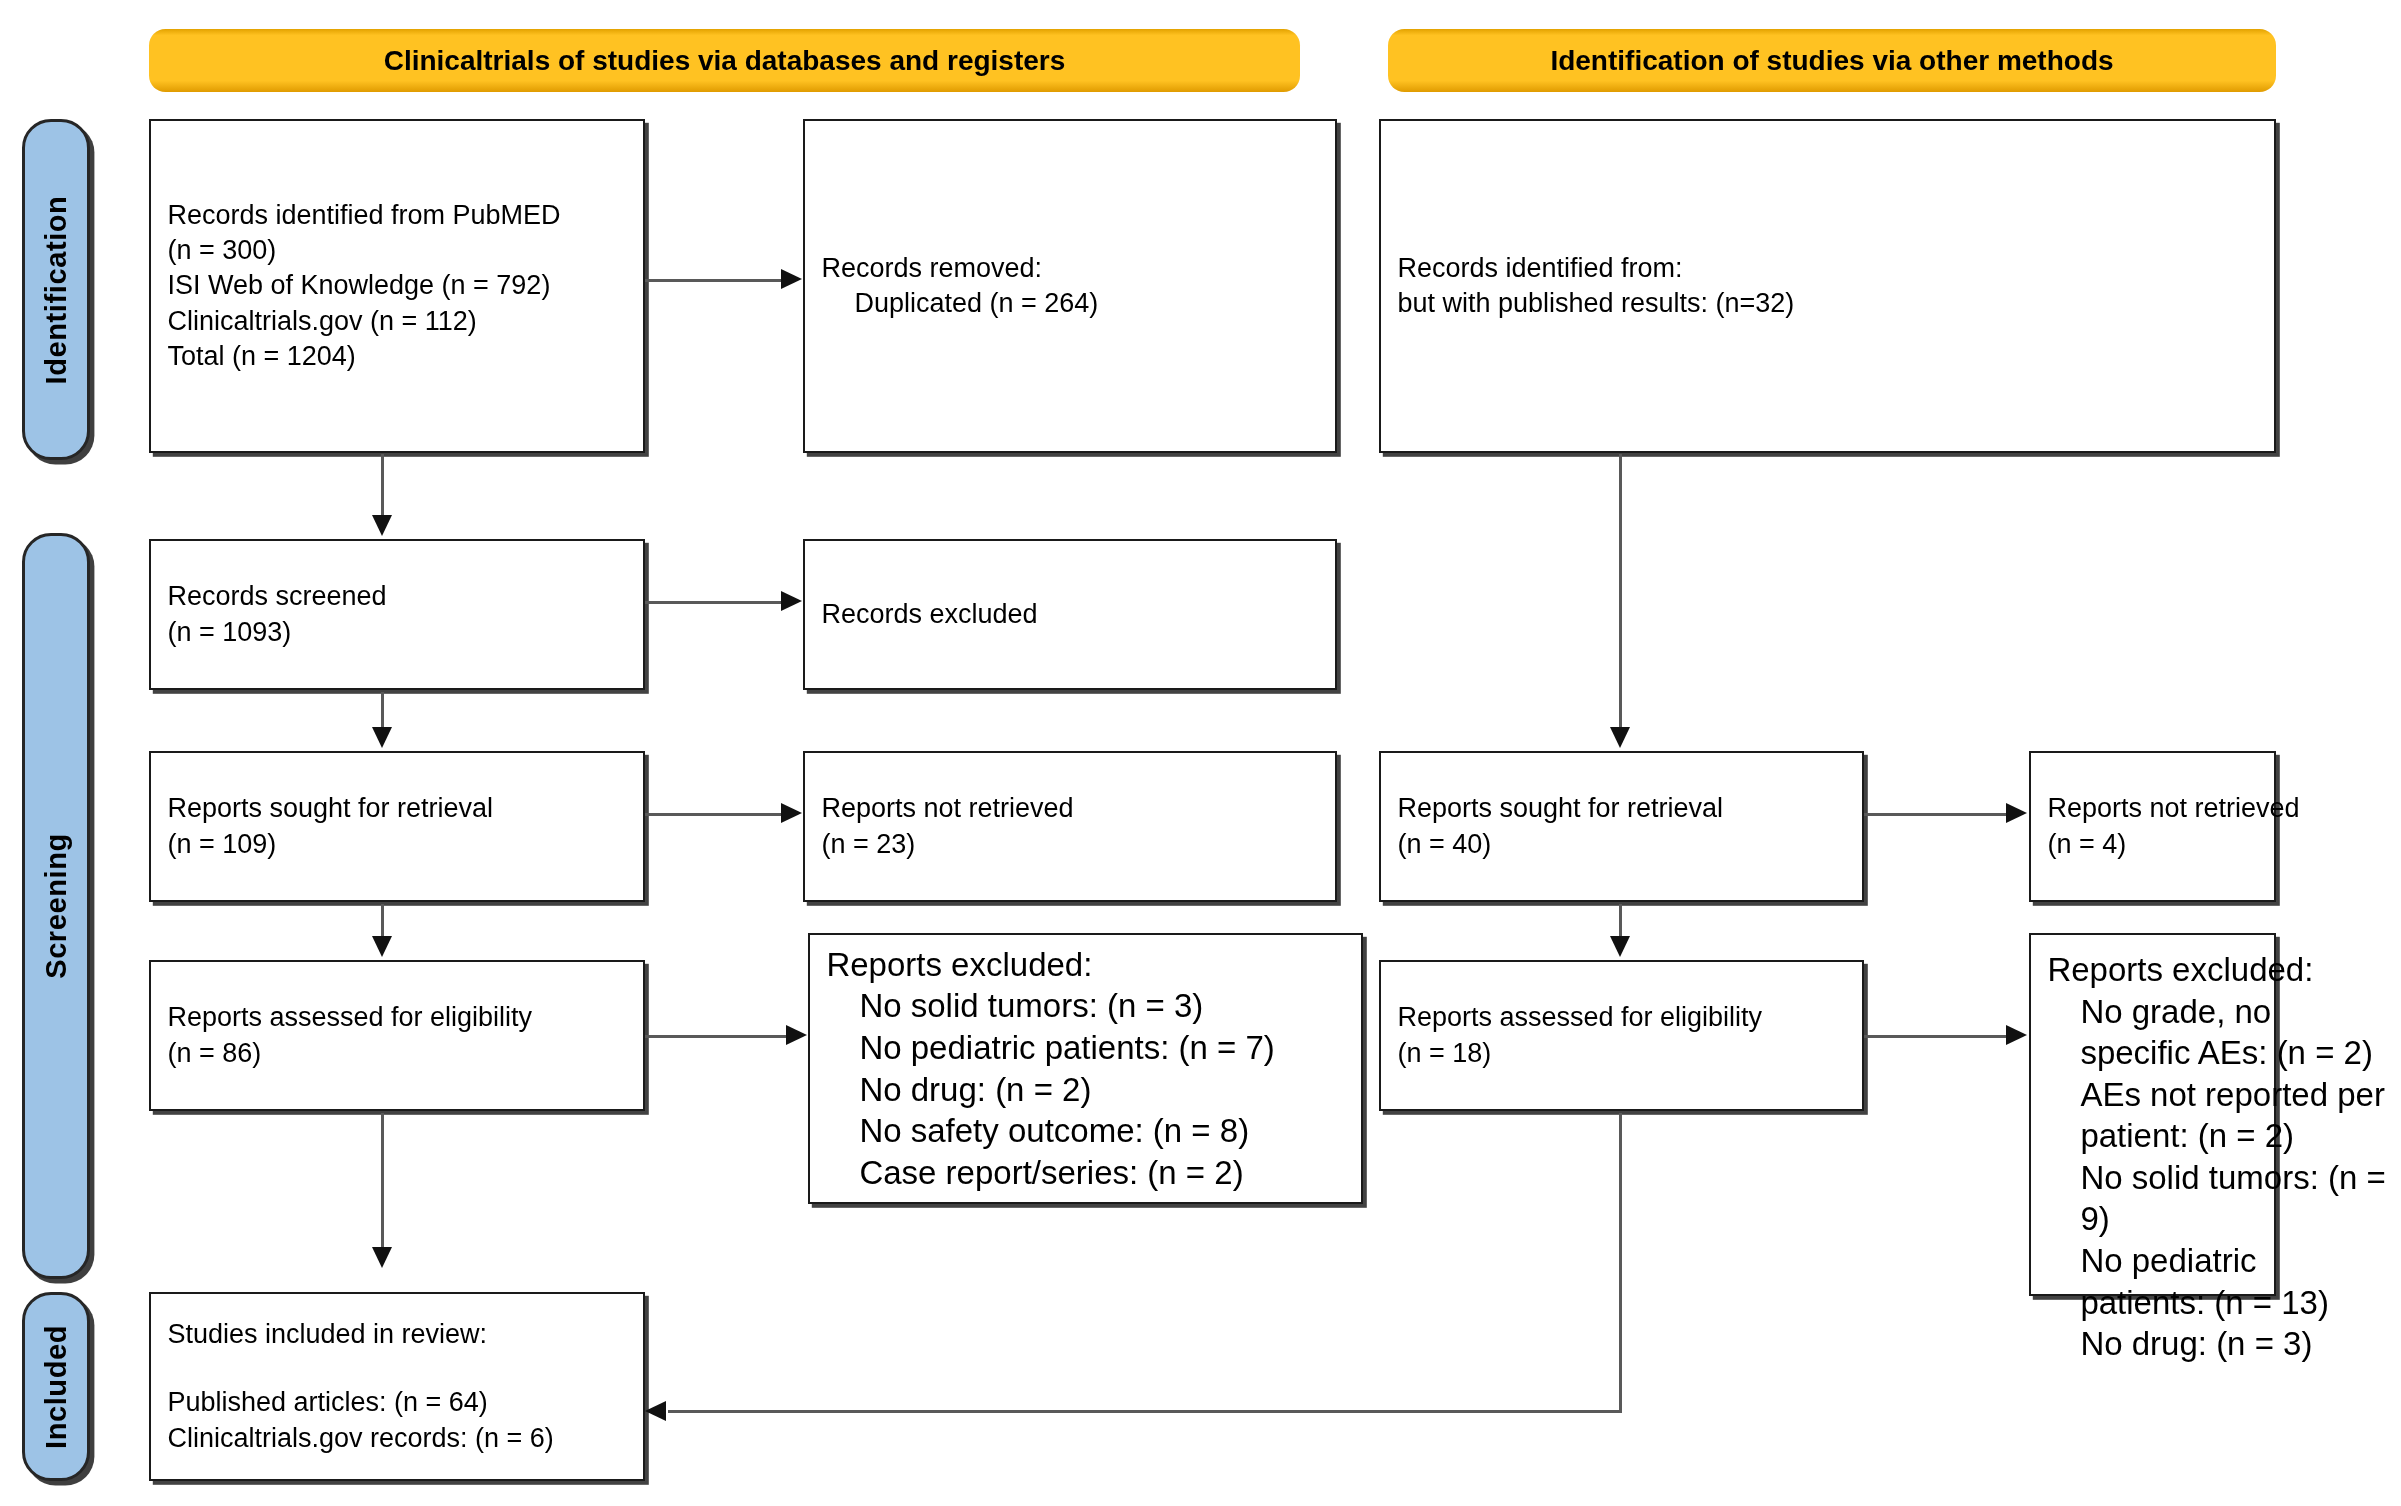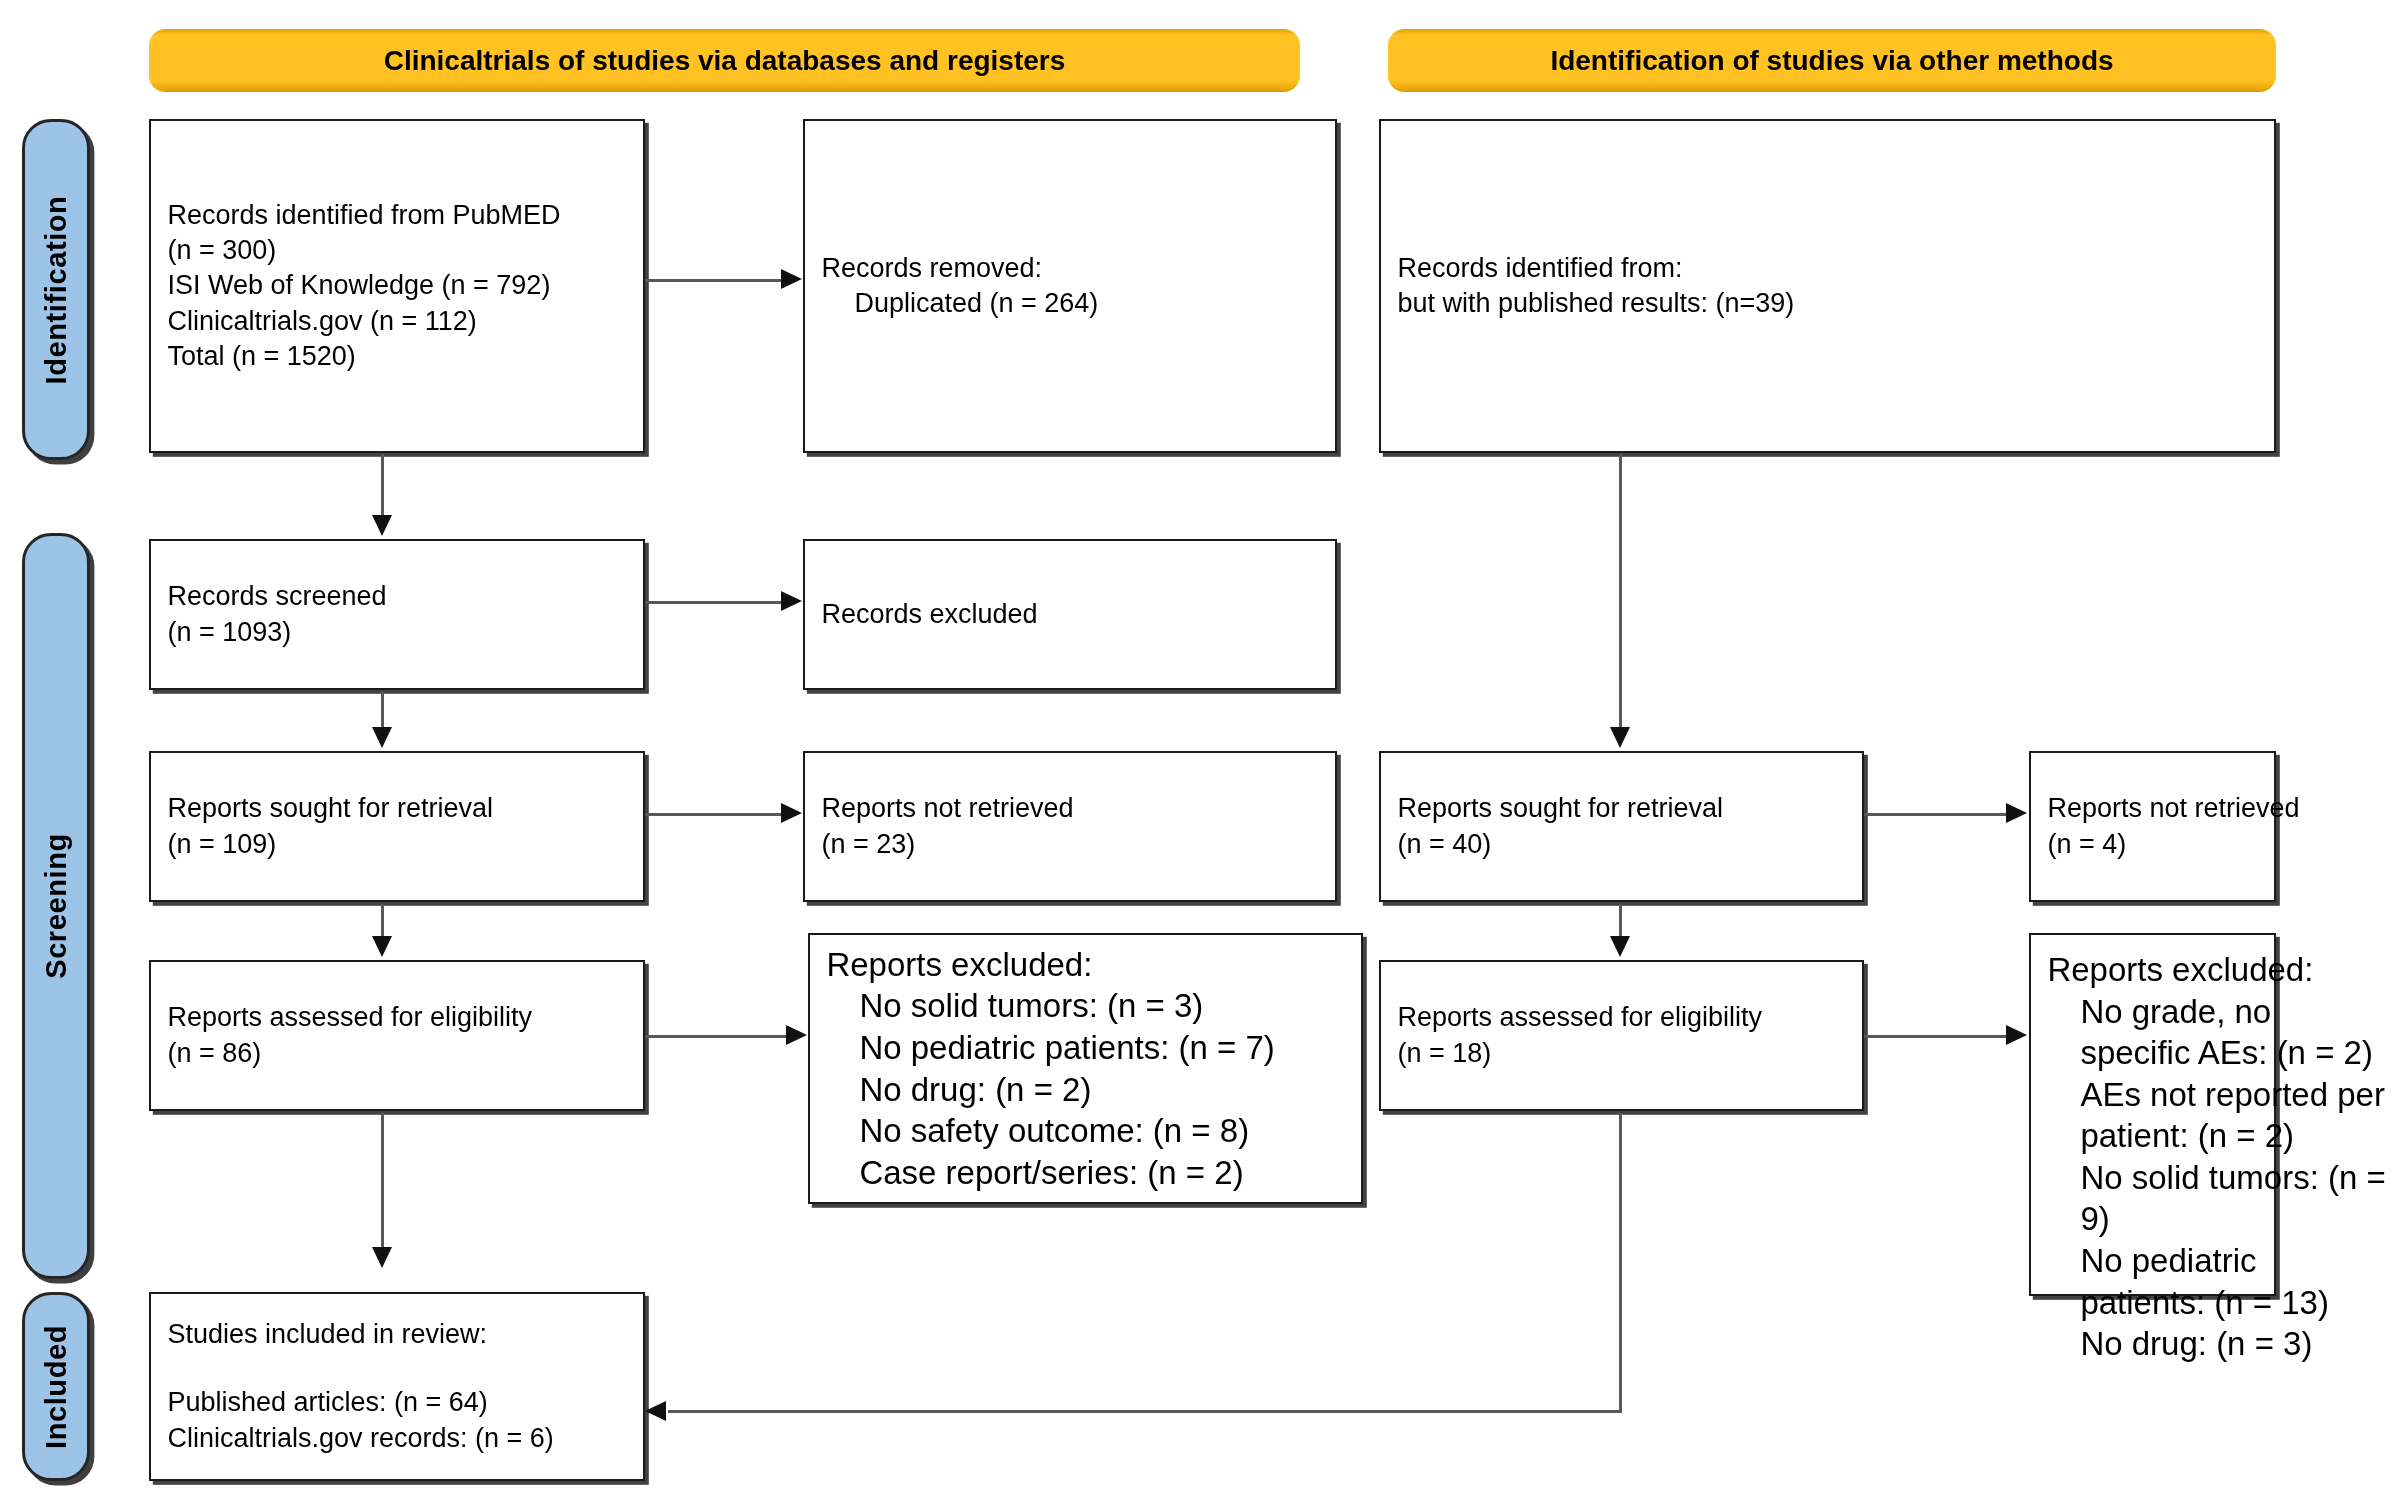--- a/index.html
+++ b/index.html
@@ -144,35 +144,35 @@
   <div class="section-header" style="left:1388px; top:29px; width:888px; height:63px;">
     <span>Identification of studies via other methods</span>
   </div>
 
   <div class="box center-text" style="left:149px; top:119px; width:496px; height:334px;">
     <div class="box-body">
       <div class="line">Records identified from PubMED</div>
       <div class="line">(n = 300)</div>
       <div class="line">ISI Web of Knowledge (n = 792)</div>
       <div class="line">Clinicaltrials.gov (n = 112)</div>
-      <div class="line">Total (n = 1520)</div>
+      <div class="line">Total (n = 1204)</div>
     </div>
   </div>
 
   <div class="box center-text" style="left:803px; top:119px; width:534px; height:334px;">
     <div class="box-body">
       <div class="line">Records removed:</div>
       <div class="line indent">Duplicated (n = 264)</div>
     </div>
   </div>
 
   <div class="box center-text" style="left:1379px; top:119px; width:897px; height:334px;">
     <div class="box-body">
       <div class="line">Records identified from:</div>
-      <div class="line">but with published results: (n=39)</div>
+      <div class="line">but with published results: (n=32)</div>
     </div>
   </div>
 
   <div class="hline" style="left:645px; top:279px; width:138px;"></div>
   <div class="arrow-right" style="left:781px; top:269px;"></div>
 
   <div class="box center-text" style="left:149px; top:539px; width:496px; height:151px;">
     <div class="box-body">
       <div class="line">Records screened</div>
       <div class="line">(n = 1093)</div>

